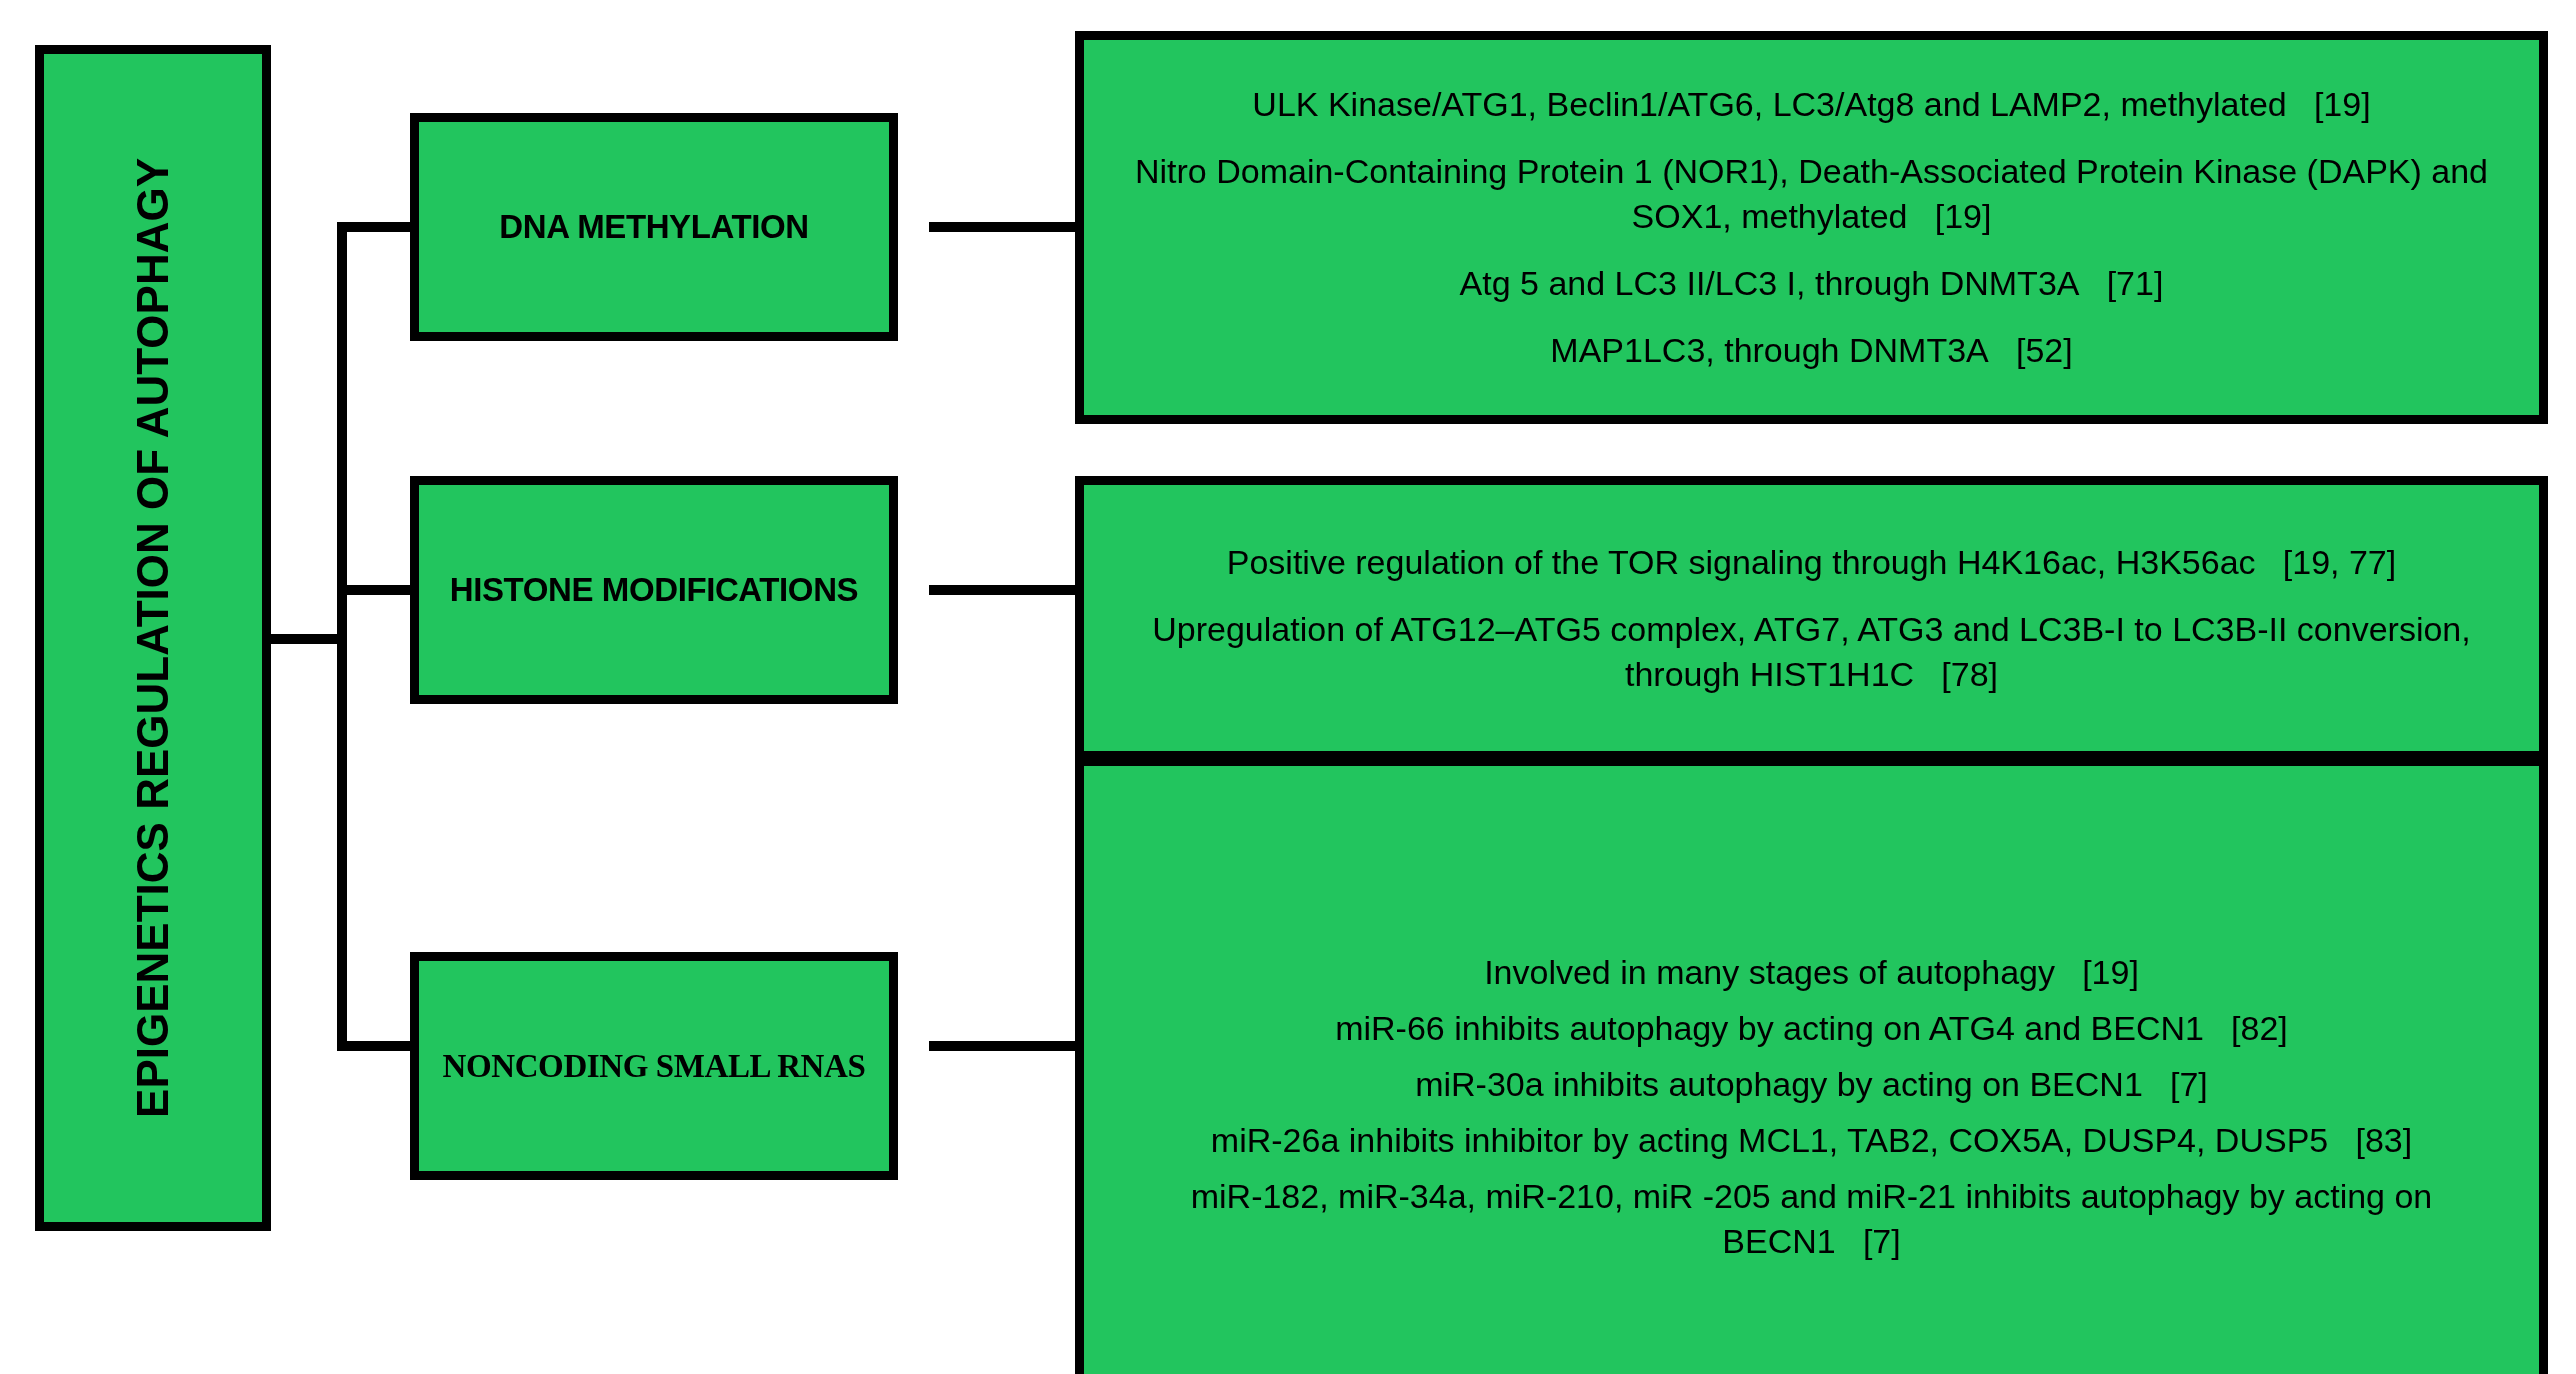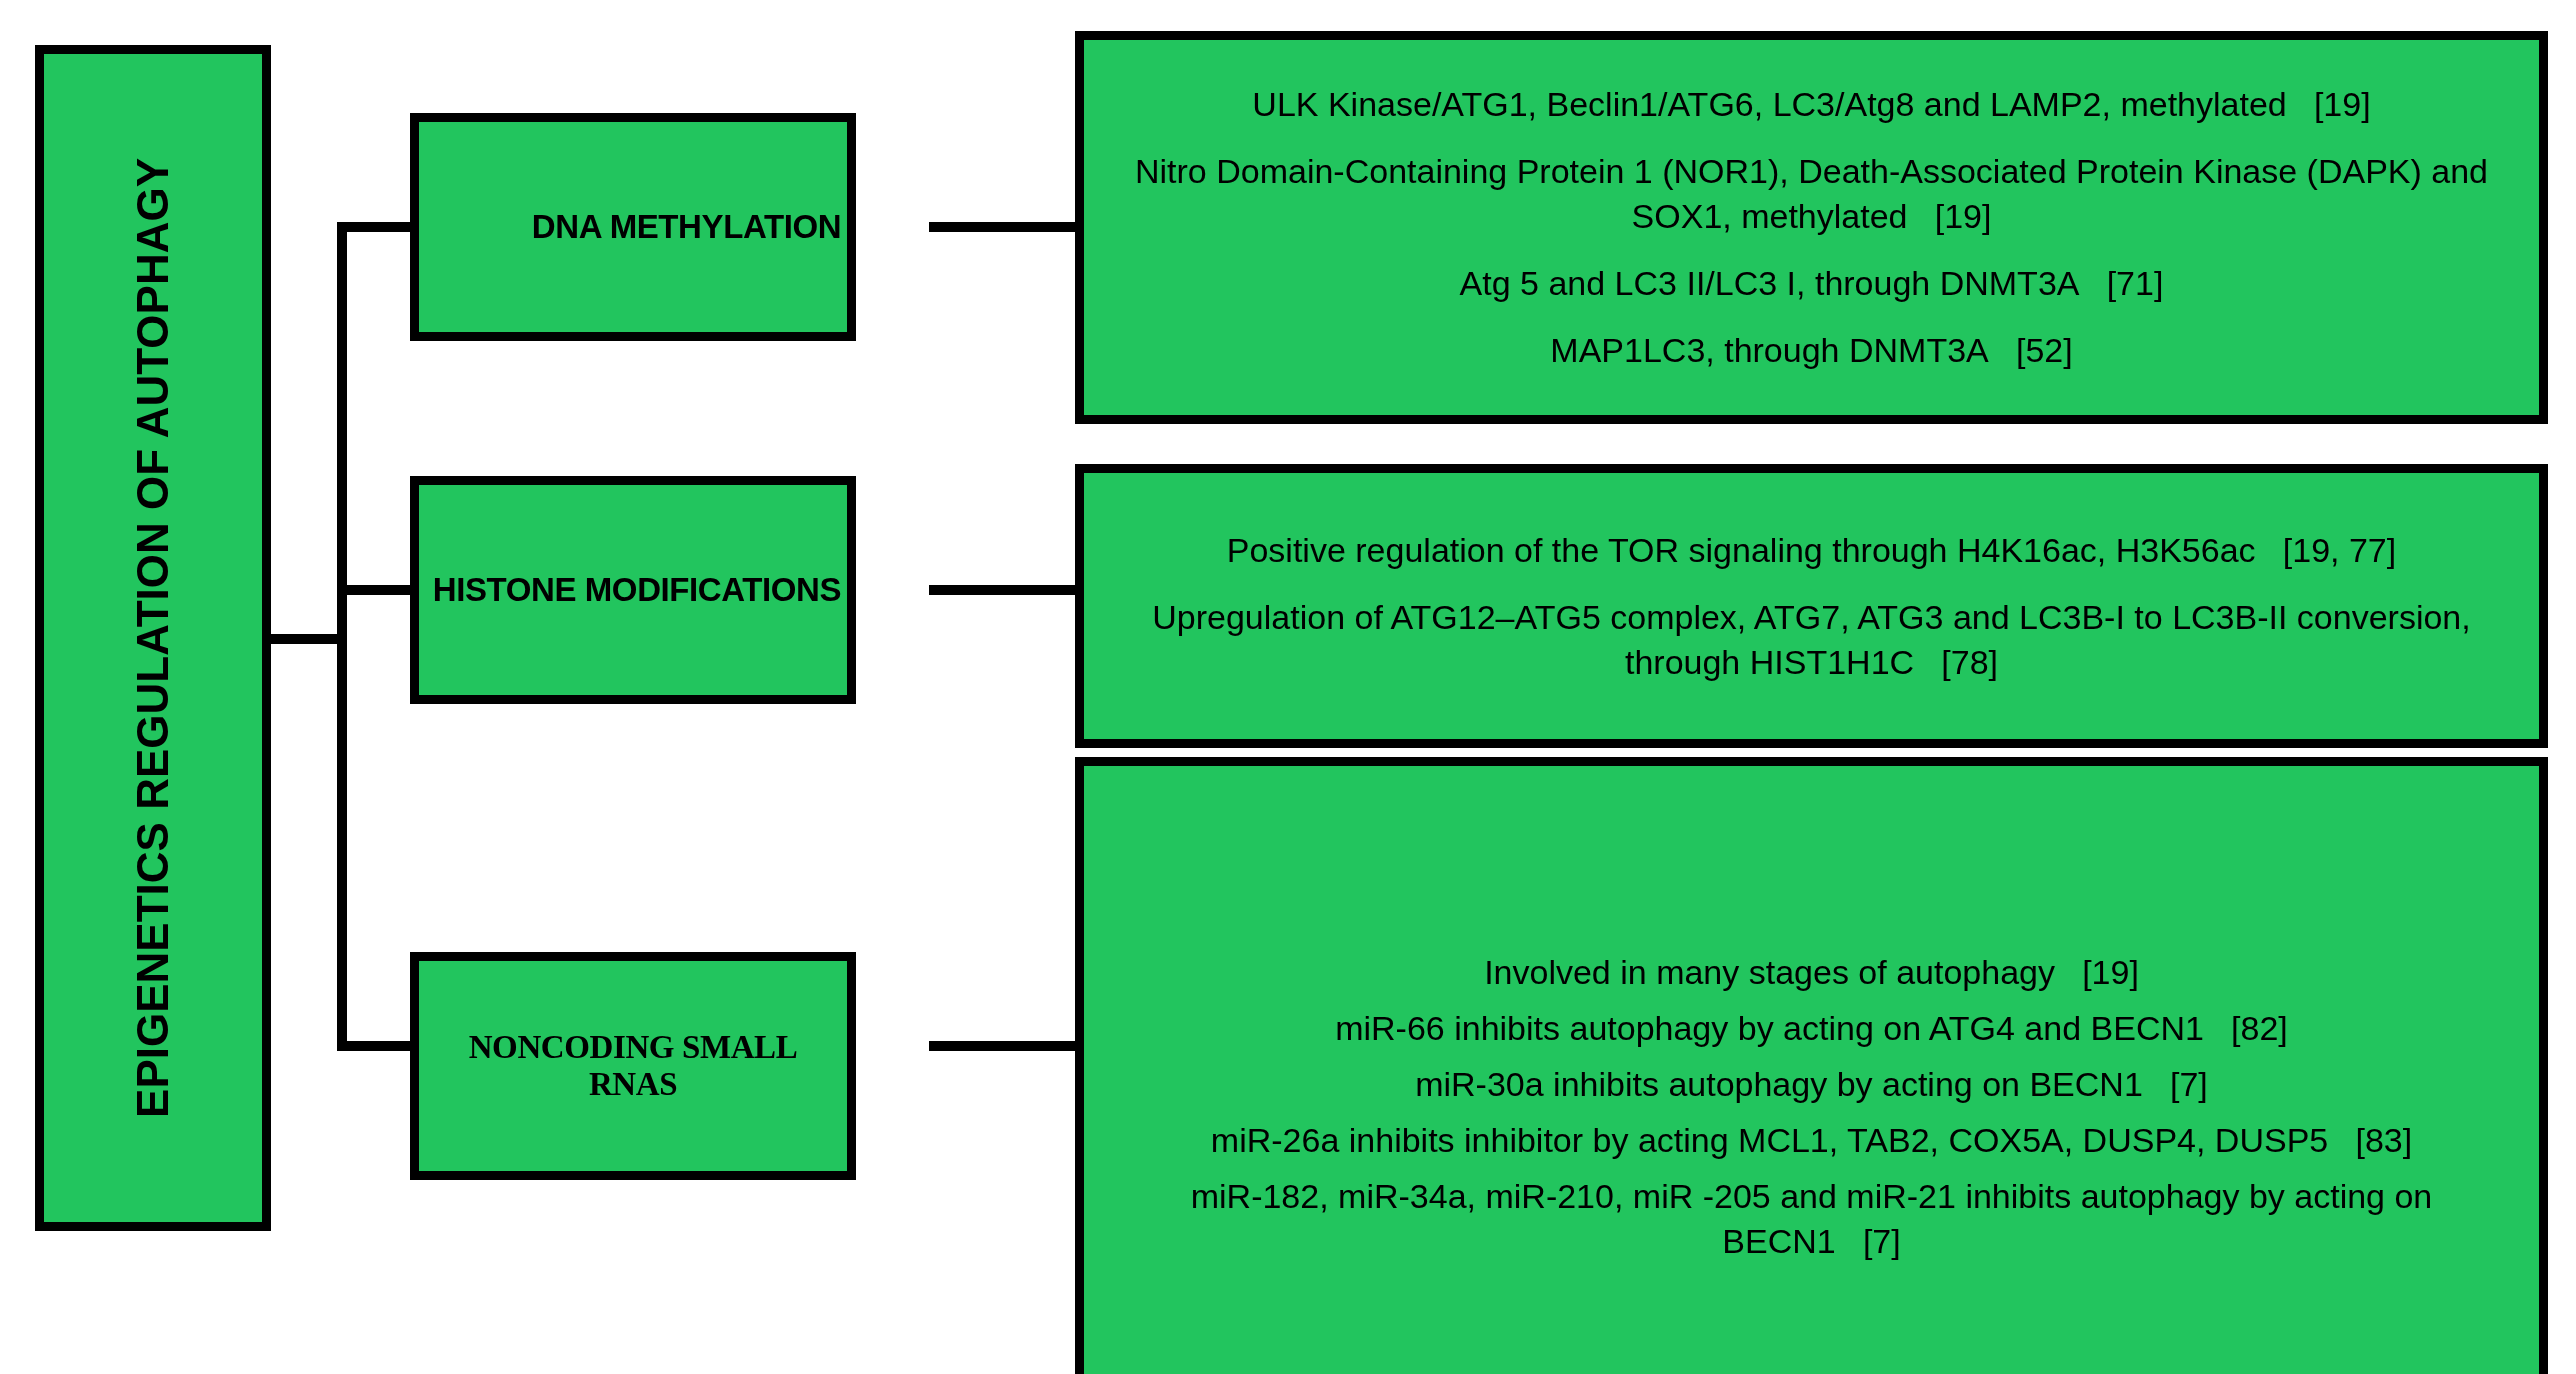--- a/index.html
+++ b/index.html
@@ -35,43 +35,43 @@
     writing-mode: vertical-rl;
     transform: rotate(180deg);
     font-size: 44px;
     font-weight: bold;
     letter-spacing: 0px;
     white-space: nowrap;
     text-align: center;
   }
   
   .category-box {
-    left: 410px; width: 446px; height: 228px;
-    display: flex; align-items: center; justify-content: flex-end;
+    left: 410px; width: 488px; height: 228px;
+    display: flex; align-items: center; justify-content: center;
   }
   #branch-box-dna { top: 113px; }
   #branch-box-histone { top: 476px; }
   #branch-box-noncoding { top: 952px; font-family: Liberation Serif, serif; }
   .category-label {
     font-size: 33px;
     font-weight: bold;
     letter-spacing: -0.4px;
     text-align: center;
     padding: 0 5.9px;
   }
   
   .detail-box {
     left: 1075px; width: 1473px;
     display: flex; flex-direction: column;
     align-items: center; justify-content: center;
     row-gap: 22px;
     padding: 7.3px 22px;
   }
   #detail-box-dna { top: 31px; height: 393px; }
-  #detail-box-histone { top: 464px; height: 284px; }
+  #detail-box-histone { top: 476px; height: 284px; }
   #detail-box-noncoding { top: 757px; height: 700px; gap: 11px; }
   .detail-item {
     margin: 0;
     font-size: 34px;
     line-height: 45px;
     text-align: center;
   }
   .citation {
     margin-left: 0.8em;
     white-space: nowrap;

